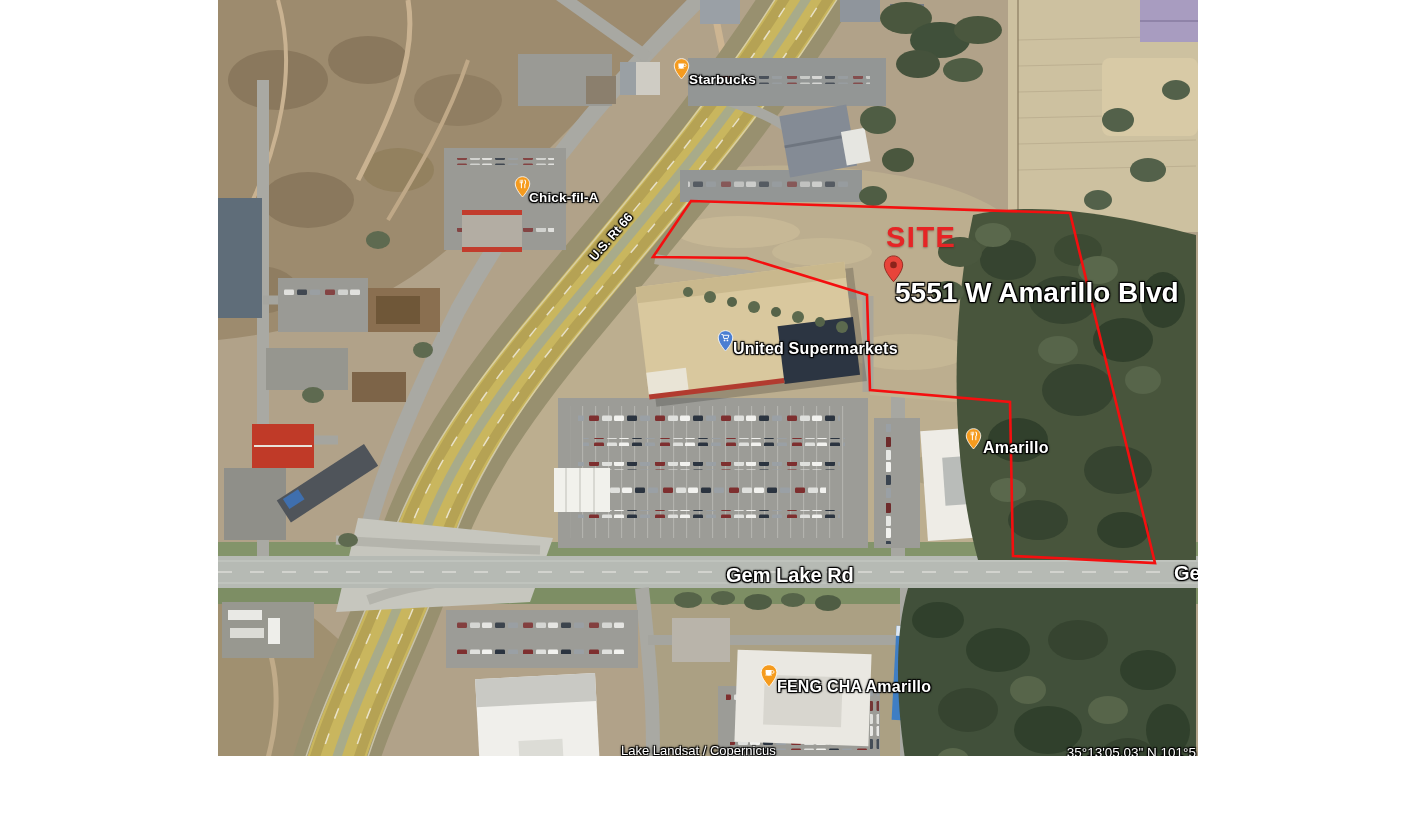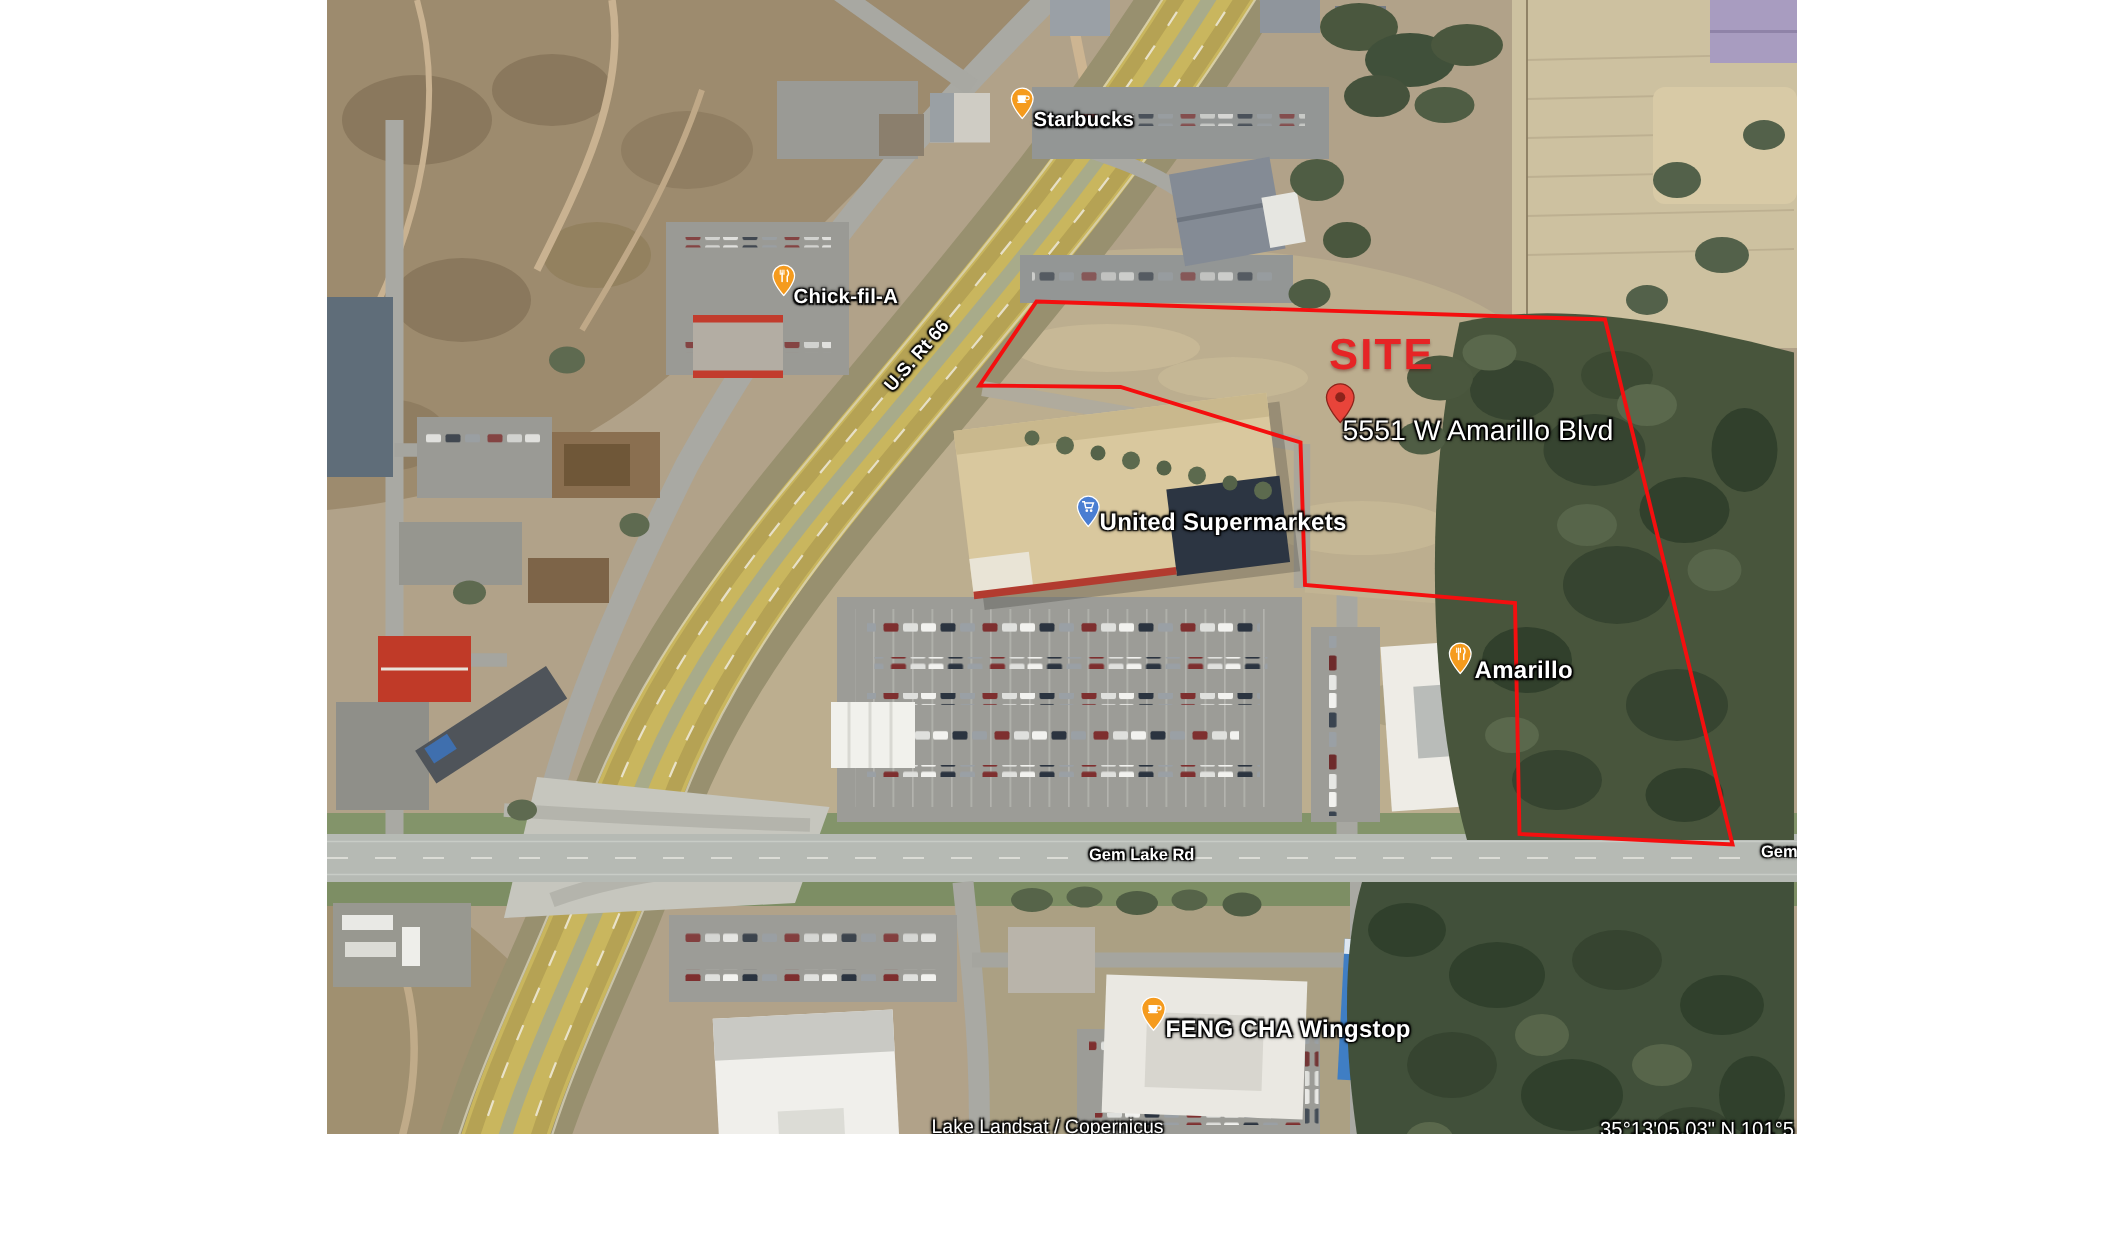--- a/index.html
+++ b/index.html
@@ -9,22 +9,22 @@
        overflow:hidden;background:#b1a289;}
   #scene{position:absolute;left:0;top:0;}
   .ovl{position:absolute;white-space:nowrap;}
   .outline{color:#fff;
      text-shadow:-1px -1px 1px #000,1px -1px 1px #000,-1px 1px 1px #000,
                  1px 1px 1px #000,0 0 3px #000;}
   .poi-label{font-size:13.5px;font-weight:600;letter-spacing:.2px;}
   .poi-label.lg{font-size:16px;}
   .site-title{font-size:29px;font-weight:900;color:#e62425;letter-spacing:1.5px;
      text-shadow:0 1px 2px rgba(70,0,0,.35);}
-  .site-address{font-size:19px;font-weight:400;}
-  .road-label{font-size:11px;font-weight:600;}
+  .site-address{font-size:28px;font-weight:700;}
+  .road-label{font-size:20px;font-weight:600;}
   .hwy-label{font-size:12.5px;font-weight:600;transform:rotate(-49deg);
      transform-origin:left center;}
   .attribution{font-size:13px;font-weight:400;}
   .coords{font-size:13.5px;font-weight:400;}
   .pin{line-height:0;}
   #i40text{font:700 13.5px "Liberation Sans",sans-serif;fill:#fff;text-anchor:middle;}
 </style>
 </head>
 <body>
 
@@ -369,21 +369,21 @@
   <div class="ovl pin" style="left:542px;top:664px">
     <svg width="18" height="24" viewBox="0 0 24 32">
       <path stroke="#fff" stroke-width="1.2" d="M12 1C6.2 1 1.5 5.7 1.5 11.5c0 7.8 10.5 19 10.5 19s10.5-11.2 10.5-19C22.5 5.7 17.8 1 12 1z" fill="#f59b1e"></path>
       <g fill="#fff">
         <path d="M7.5 8h8v3.2a4 4 0 0 1-8 0z"></path>
         <path d="M15.2 8.8h1.7a1.8 1.8 0 0 1 0 3.6h-1.2" fill="none" stroke="#fff" stroke-width="1.1"></path>
         <rect x="7" y="14" width="9" height="1.4" rx=".7"></rect>
       </g>
     </svg>
   </div>
-  <div class="ovl outline poi-label lg" style="left:559px;top:678px">FENG CHA Wingstop</div>
+  <div class="ovl outline poi-label lg" style="left:559px;top:678px">FENG CHA Amarillo</div>
 
   <div class="ovl outline hwy-label" style="left:374px;top:252px">U.S. Rt 66</div>
   <div class="ovl outline road-label" style="left:508px;top:564px">Gem Lake Rd</div>
   <div class="ovl outline road-label" style="left:956px;top:562px">Gem Lake Rd</div>
 
   <div class="ovl pin" style="left:104px;top:757px">
     <svg width="35" height="38" viewBox="0 0 34 38">
       <path d="M17,2 C21,5 27,6.2 32,5.2 C33,15 29,27 17,36 C5,27 1,15 2,5.2 C7,6.2 13,5 17,2 Z" fill="#3d8b37" stroke="#fff" stroke-width="2"></path>
       <path d="M4,9 C12,11 22,11 30,9" stroke="#fff" stroke-width="1.2" fill="none"></path>
       <text id="i40text" x="17" y="25">40</text>

